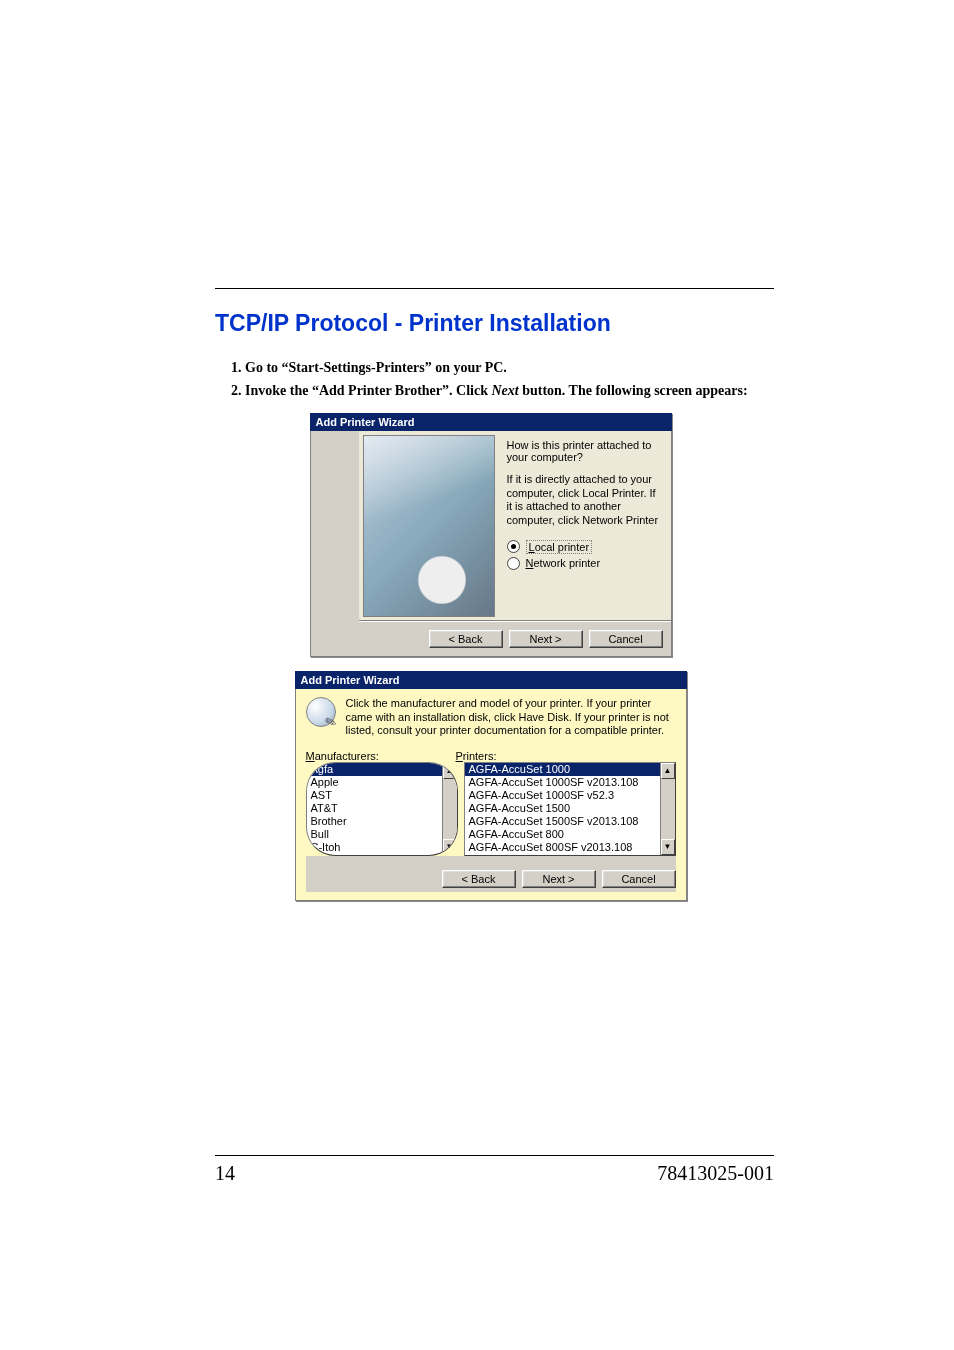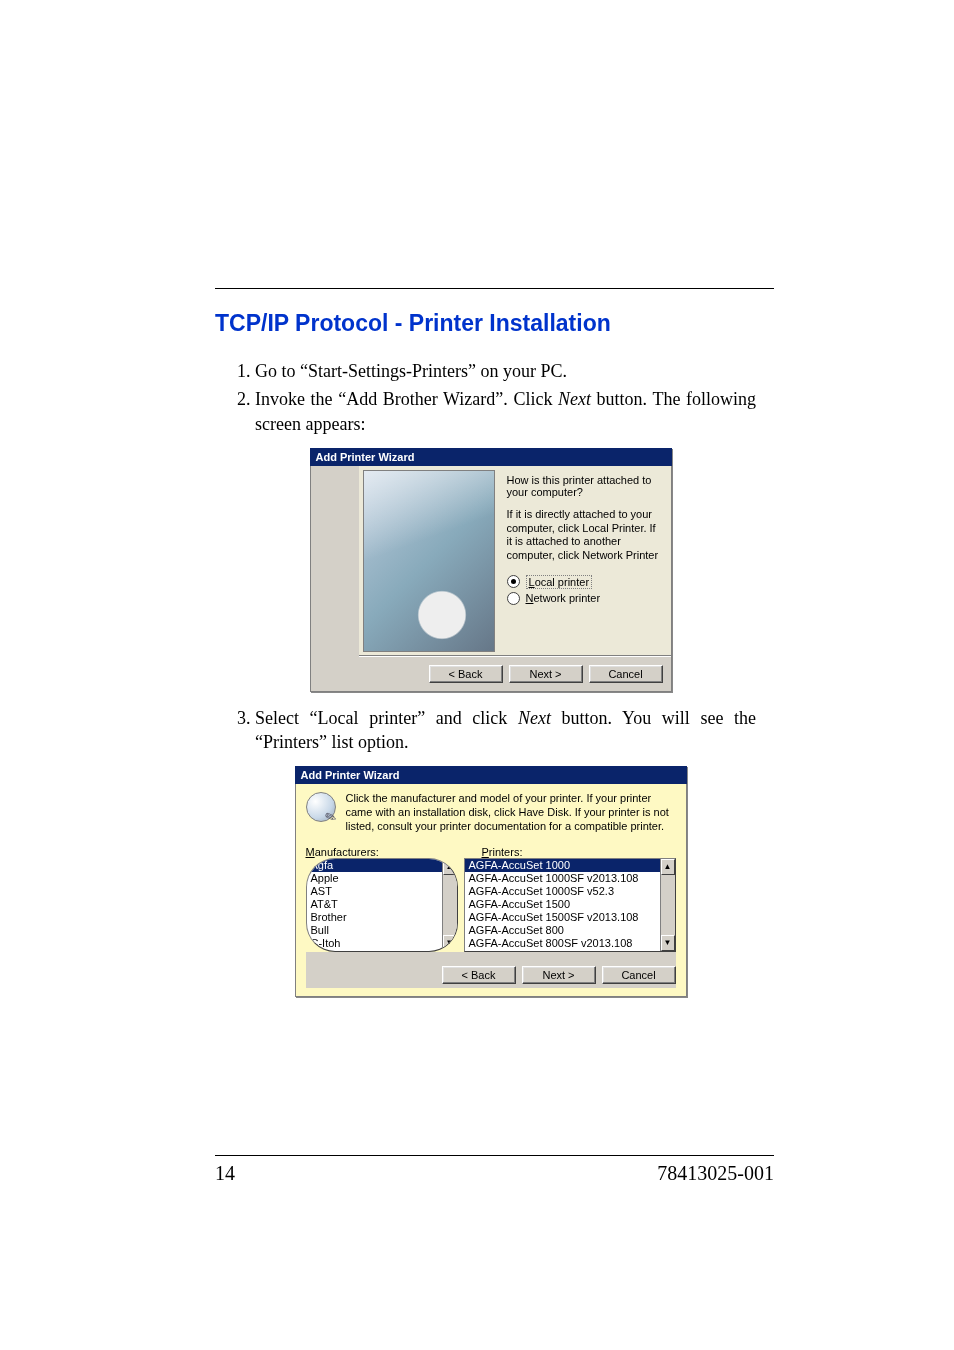--- a/index.html
+++ b/index.html
@@ -30,24 +30,25 @@
     top: 310px;
   }
   h2.section {
     color: #0033cc;
     font-family: Arial, Helvetica, sans-serif;
     font-weight: bold;
     font-size: 23px;
     margin: 0 0 22px 0;
   }
   ol {
-    margin: 10px;
+    margin: 0;
     padding-left: 30px;
-    font-size: 18px;
+    font-size: 14px;
     line-height: 1.35;
+    font-weight: bold;
   }
   ol li {
     margin-bottom: 4px;
     text-align: justify;
   }
   .i { font-style: italic; }
 
   
   .wiz {
     margin: 12px auto 14px auto;
@@ -137,21 +138,21 @@
     position:relative;
   }
   .wiz2 .icon::after{
     content:"✎";
     position:absolute; right:-2px; bottom:-4px;
     font-size:14px; color:#556;
     transform: rotate(-20deg);
   }
   .wiz2 .instr { font-size:11px; line-height:1.25; }
   .wiz2 .labels { display:flex; }
-  .wiz2 .labels .lm { width: 176px; }
+  .wiz2 .labels .lm { width: 150px; }
   .wiz2 .lists { display:flex; gap:6px; }
   .listbox {
     background:#fff; border:1px solid #404040;
     border-top-color:#808080; border-left-color:#808080;
     height: 92px; overflow:hidden; position:relative;
     font-size:11px;
   }
   .listbox.manu { width: 150px; border-radius: 29px; }
   .listbox.prn  { flex:1; }
   .listbox .items { padding:0; margin:0; list-style:none; }
@@ -184,21 +185,21 @@
 <div class="page">
 
 <div class="hr"></div>
 
 <div class="content">
   <h2 class="section">TCP/IP Protocol - Printer Installation</h2>
 
   <ol>
     <li>Go to “Start-Settings-Printers” on your PC.</li>
     <li>
-      <span>Invoke the “Add Brother Wizard”. Click </span><span class="i">Next</span><span> button. The following screen appears:</span>
+      <span>Invoke the “Add Printer Brother”. Click </span><span class="i">Next</span><span> button. The following screen appears:</span>
     </li>
   </ol>
 
   <div class="wiz wiz1">
     <div class="titlebar">Add Printer Wizard</div>
     <div class="body">
       <div class="upper">
         <div class="pic"></div>
         <div class="text">
           <div class="q">How is this printer attached to your computer?</div>
@@ -214,25 +215,20 @@
         </div>
       </div>
       <div class="footer">
         <div class="winbtn"><span>&lt; Back</span></div>
         <div class="winbtn"><span>Next &gt;</span></div>
         <div class="winbtn"><span>Cancel</span></div>
       </div>
     </div>
   </div>
 
-  <ol start="3">
-    <li>
-      <span>Select “Local printer” and click </span><span class="i">Next</span><span> button. You will see the “Printers” list option.</span>
-    </li>
-  </ol>
 
   <div class="wiz wiz2">
     <div class="titlebar">Add Printer Wizard</div>
     <div class="body">
       <div class="toprow">
         <div class="icon"></div>
         <div class="instr">Click the manufacturer and model of your printer. If your printer came with an installation disk, click Have Disk. If your printer is not listed, consult your printer documentation for a compatible printer.</div>
       </div>
       <div class="labels">
         <div class="lm"><span class="u">M</span><span>anufacturers:</span></div>

